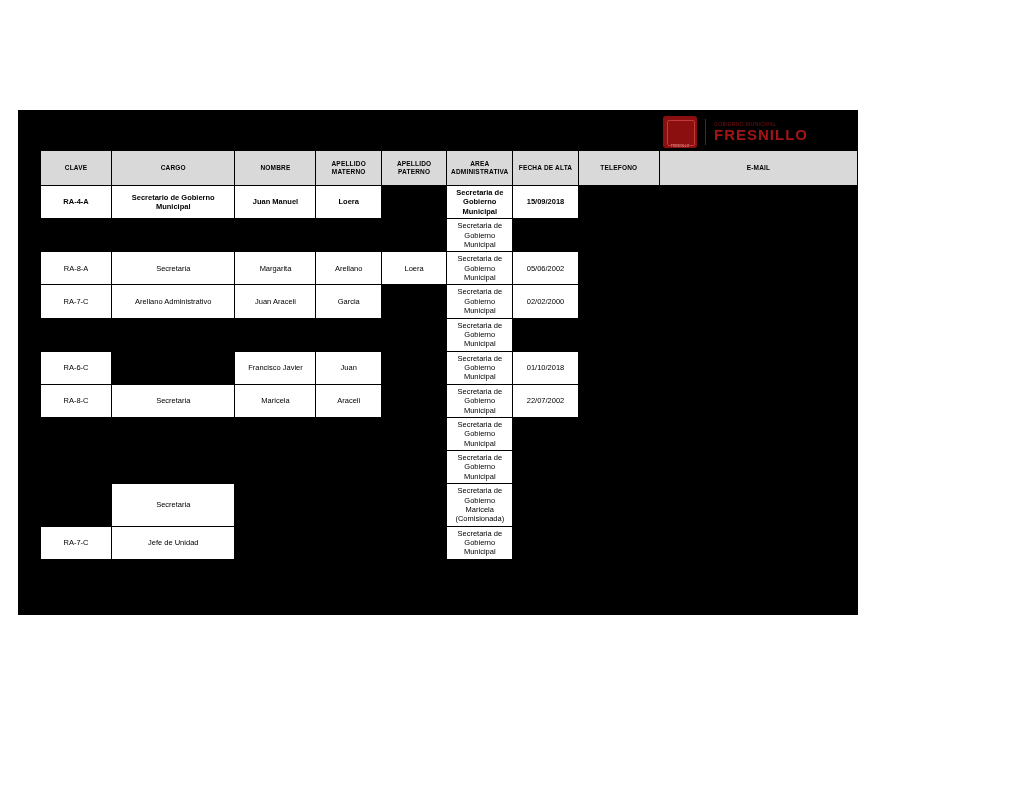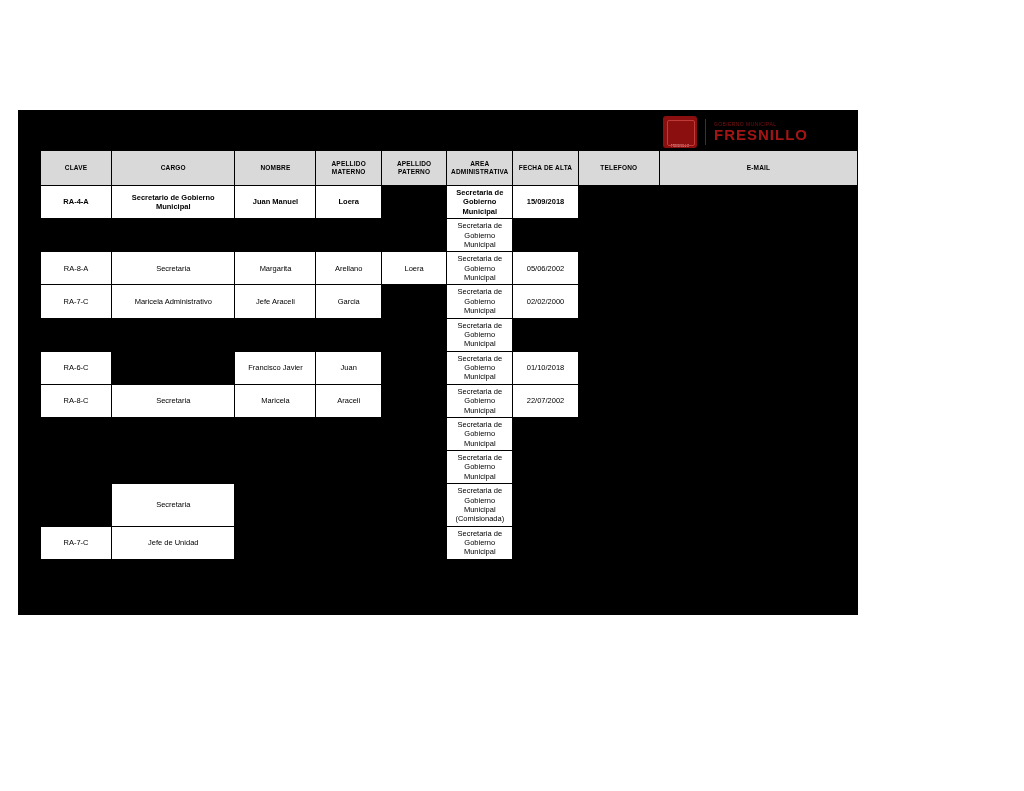--- a/index.html
+++ b/index.html
@@ -211,22 +211,22 @@
             <td>Margarita</td>
             <td>Arellano</td>
             <td>Loera</td>
             <td>Secretaria de Gobierno Municipal</td>
             <td>05/06/2002</td>
             <td class="blank"></td>
             <td class="blank"></td>
           </tr>
           <tr>
             <td>RA-7-C</td>
-            <td>Maricela Administrativo</td>
-            <td>Jefe Araceli</td>
+            <td>Arellano Administrativo</td>
+            <td>Juan Araceli</td>
             <td>Garcia</td>
             <td class="blank"></td>
             <td>Secretaria de Gobierno Municipal</td>
             <td>02/02/2000</td>
             <td class="blank"></td>
             <td class="blank"></td>
           </tr>
           <tr>
             <td class="blank"></td>
             <td class="blank"></td>
@@ -281,21 +281,21 @@
             <td class="blank"></td>
             <td class="blank"></td>
             <td class="blank"></td>
           </tr>
           <tr>
             <td class="blank"></td>
             <td>Secretaria</td>
             <td class="blank"></td>
             <td class="blank"></td>
             <td class="blank"></td>
-            <td>Secretaria de Gobierno Municipal (Comisionada)</td>
+            <td>Secretaria de Gobierno Maricela (Comisionada)</td>
             <td class="blank"></td>
             <td class="blank"></td>
             <td class="blank"></td>
           </tr>
           <tr>
             <td>RA-7-C</td>
             <td>Jefe de Unidad</td>
             <td class="blank"></td>
             <td class="blank"></td>
             <td class="blank"></td>

